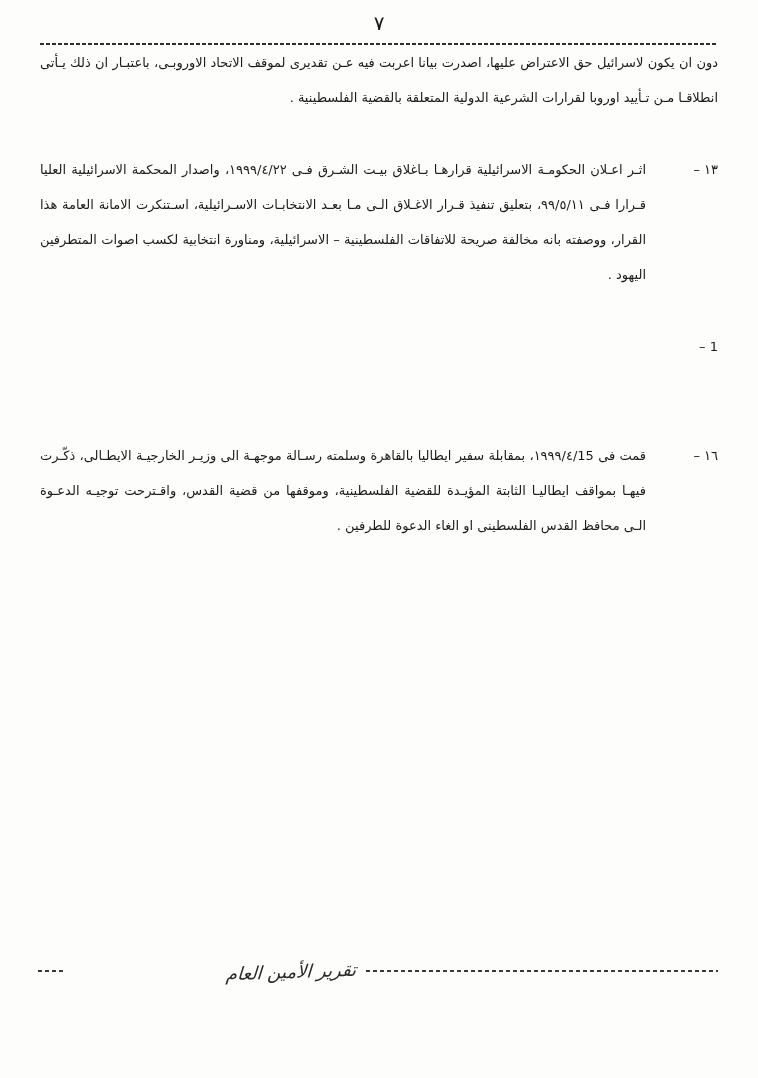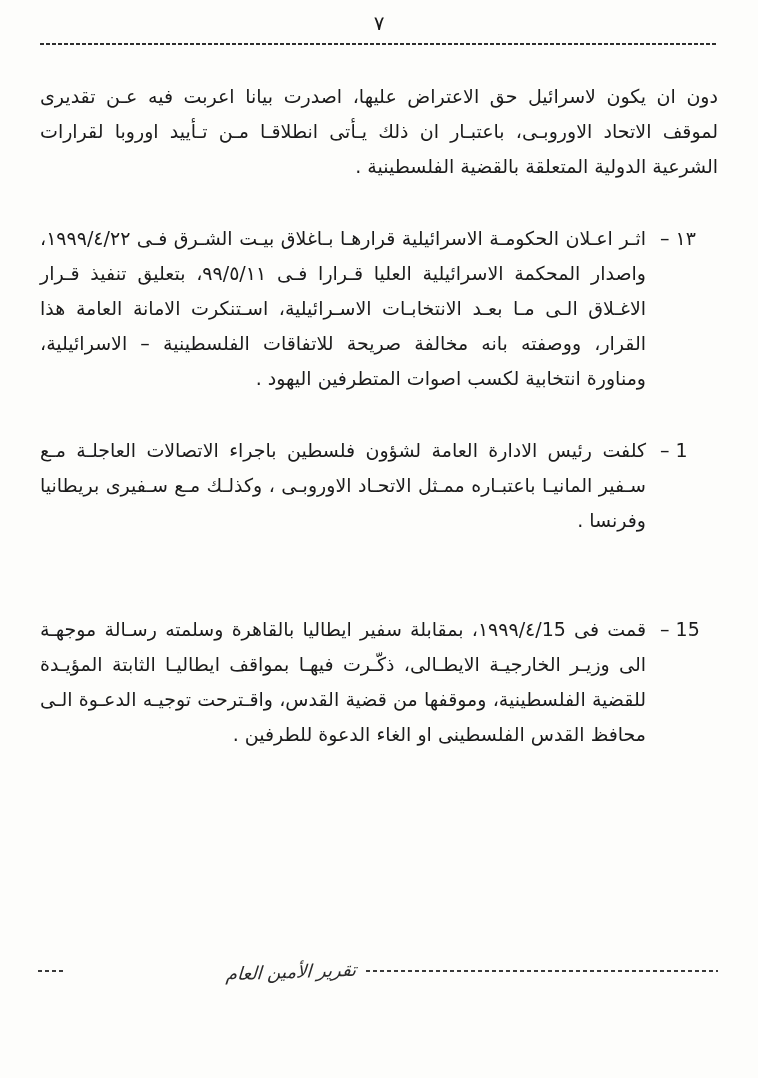--- a/index.html
+++ b/index.html
@@ -35,38 +35,37 @@
   }
 
   .top-rule {
     margin-top: 7px;
     height: 2px;
     background: repeating-linear-gradient(90deg, #2e2e2e 0 4px, transparent 4px 6px);
   }
 
   .content {
     direction: rtl;
-    margin-top: 34px;
-    font-size: 19px;
+    font-size: 13px;
     line-height: 35px;
     text-align: justify;
     text-justify: inter-word;
   }
 
   .para {
     display: flex;
     margin-bottom: 37px;
   }
 
   .para:last-child { margin-bottom: 0; }
 
   .para .num {
     flex: 0 0 72px;
     white-space: nowrap;
-    text-align: left;
+    text-align: right;
     padding-left: 14px;
   }
 
   .para .text {
     flex: 1;
   }
 
   .para.unnumbered .text {
     flex: 1;
   }
@@ -121,28 +120,27 @@
       <p class="text">دون ان يكون لاسرائيل حق الاعتراض عليها، اصدرت بيانا اعربت فيه عـن تقديرى لموقف الاتحاد الاوروبـى، باعتبـار ان ذلك يـأتى انطلاقـا مـن تـأييد اوروبا لقرارات الشرعية الدولية المتعلقة بالقضية الفلسطينية .</p>
     </div>
 
     <div class="para">
       <span class="num">١٣ –</span>
       <p class="text">اثـر اعـلان الحكومـة الاسرائيلية قرارهـا بـاغلاق بيـت الشـرق فـى ١٩٩٩/٤/٢٢، واصدار المحكمة الاسرائيلية العليا قـرارا فـى ٩٩/٥/١١، بتعليق تنفيذ قـرار الاغـلاق الـى مـا بعـد الانتخابـات الاسـرائيلية، اسـتنكرت الامانة العامة هذا القرار، ووصفته بانه مخالفة صريحة للاتفاقات الفلسطينية – الاسرائيلية، ومناورة انتخابية لكسب اصوات المتطرفين اليهود .</p>
     </div>
 
     <div class="para">
       <span class="num">1 –</span>
-      <p class="text">كلفت رئيس الادارة العامة لشؤون فلسطين باجراء الاتصالات العاجلـة مـع سـفير المانيـا باعتبـاره ممـثل الاتحـاد الاوروبـى ، وكذلـك مـع سـفيرى بريطانيا وفرنسا .</p>
     </div>
 
     <div class="para">
     </div>
 
     <div class="para">
-      <span class="num">15 –</span>
+      <span class="num">١٦ –</span>
       <p class="text">قمت فى ١٩٩٩/٤/15، بمقابلة سفير ايطاليا بالقاهرة وسلمته رسـالة موجهـة الى وزيـر الخارجيـة الايطـالى، ذكّـرت فيهـا بمواقف ايطاليـا الثابتة المؤيـدة للقضية الفلسطينية، وموقفها من قضية القدس، واقـترحت توجيـه الدعـوة الـى محافظ القدس الفلسطينى او الغاء الدعوة للطرفين .</p>
     </div>
 
   </main>
 
   <footer class="page-footer">
     <span class="rule-seg seg-short"></span>
     <span class="signature">تقرير الأمين العام</span>
     <span class="rule-seg seg-long"></span>
   </footer>

